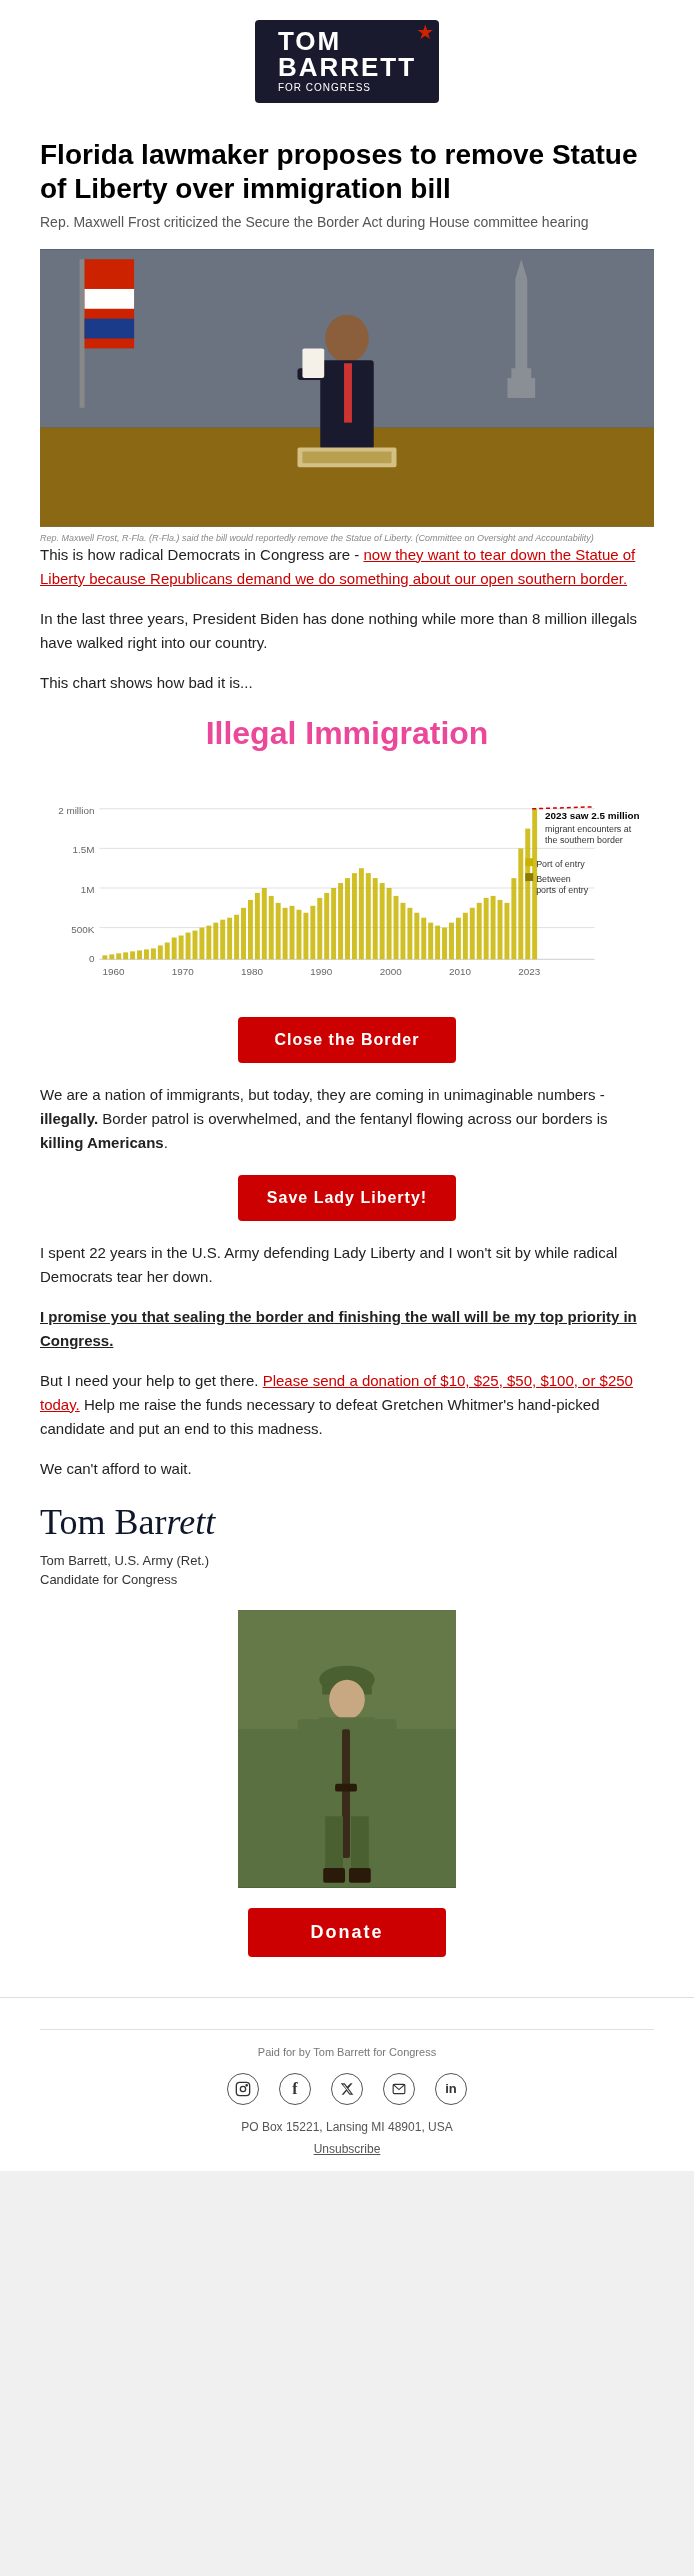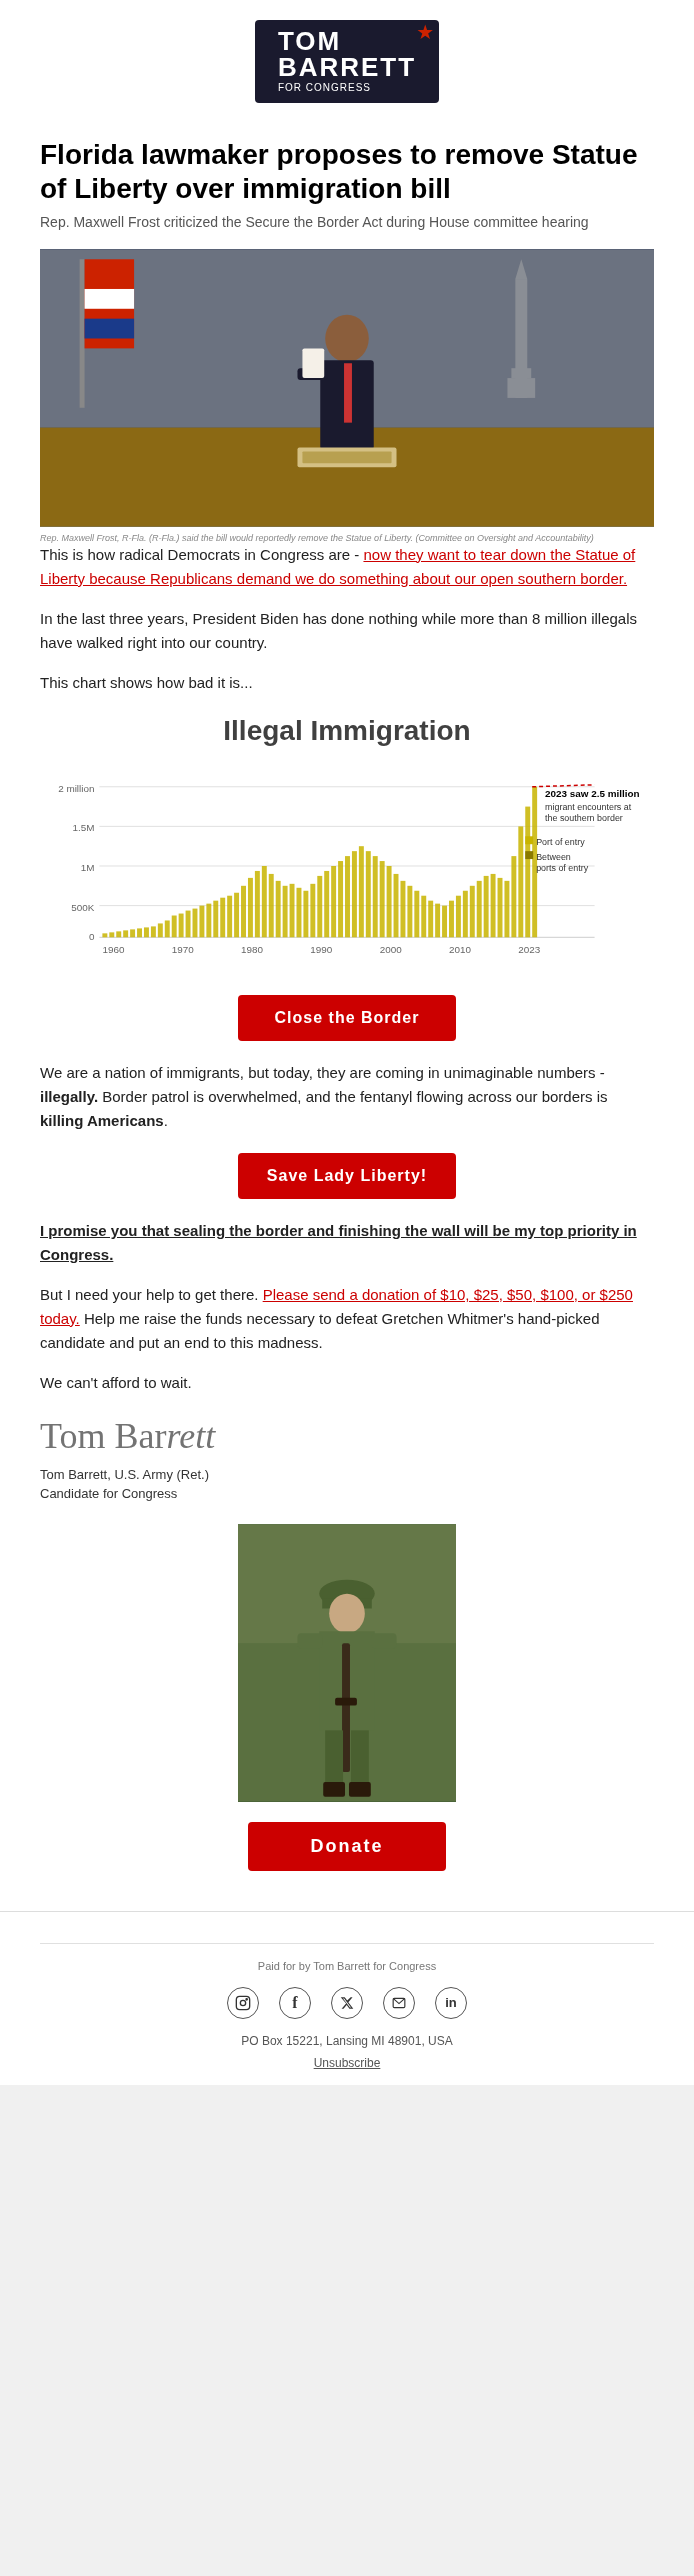--- a/index.html
+++ b/index.html
@@ -93,24 +93,24 @@
     .body-text a {
       color: #cc0000;
       text-decoration: underline;
       text-align: center;
     }
     .chart-section {
       margin: 20px 0;
       text-align: center;
     }
     .chart-title {
-      font-size: 28px;
+      font-size: 32px;
       font-weight: 900;
-      color: #404040;
-      margin-bottom: 10px;
+      color: #ec4899;
+      margin-bottom: 27px;
     }
     .chart-container {
       position: relative;
       width: 100%;
       height: 218px;
       background: #fff;
       border: none;
     }
     .chart-svg {
       width: 100%;
@@ -138,21 +138,21 @@
     .underline-bold {
       font-weight: bold;
       text-decoration: underline;
     }
     .signature-section {
       margin: 20px 0;
     }
     .signature-img {
       font-family: 'Brush Script MT', cursive;
       font-size: 36px;
-      color: #737373;
+      color: #0f172a;
       margin-bottom: 8px;
     }
     .signature-name {
       font-size: 13px;
       color: #333;
       line-height: 1.5;
     }
     .military-photo {
       width: 218px;
       height: 278px;
@@ -409,20 +409,21 @@
 
     <button class="cta-button">Close the Border</button>
 
     <p class="body-text">
       We are a nation of immigrants, but today, they are coming in unimaginable numbers - <span class="bold-text">illegally.</span> Border patrol is overwhelmed, and the fentanyl flowing across our borders is <span class="bold-text">killing Americans</span>.
     </p>
 
 
     <button class="cta-button">Save Lady Liberty!</button>
 
+    <p class="body-text">I spent 22 years in the U.S. Army defending Lady Liberty and I won't sit by while radical Democrats tear her down.</p>
 
     <p class="body-text underline-bold">I promise you that sealing the border and finishing the wall will be my top priority in Congress.</p>
 
     <p class="body-text">
       <span>But I need your help to get there. </span><a href="#">Please send a donation of $10, $25, $50, $100, or $250 today.</a><span> Help me raise the funds necessary to defeat Gretchen Whitmer's hand-picked candidate and put an end to this madness.</span>
     </p>
 
     <p class="body-text">We can't afford to wait.</p>
 
     <div class="signature-section">

